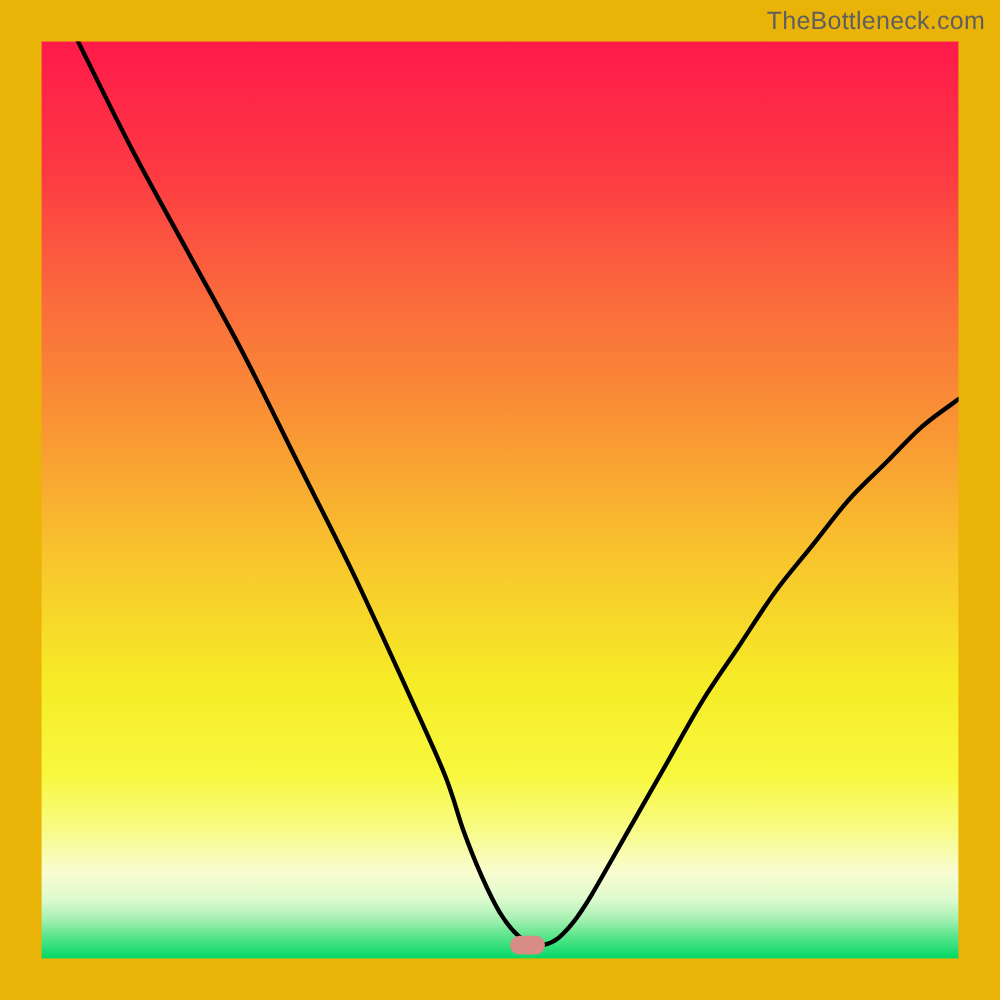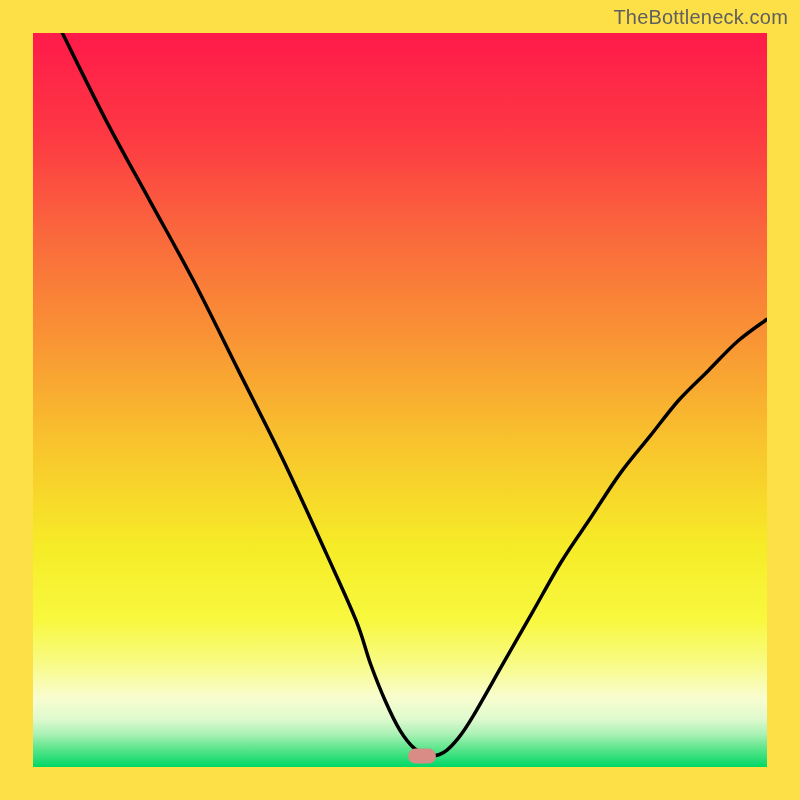--- a/index.html
+++ b/index.html
@@ -8,21 +8,21 @@
     width: 800px;
     height: 800px;
     background: #000;
     overflow: hidden;
     font-family: Arial, Helvetica, sans-serif;
   }
   .stage {
     position: relative;
     width: 800px;
     height: 800px;
-    background: #fde047;
+    background: #eab308;
   }
   .plot-area {
     position: absolute;
     left: 33px;
     top: 33px;
     width: 734px;
     height: 734px;
     overflow: hidden;
   }
   .gradient-bg {

